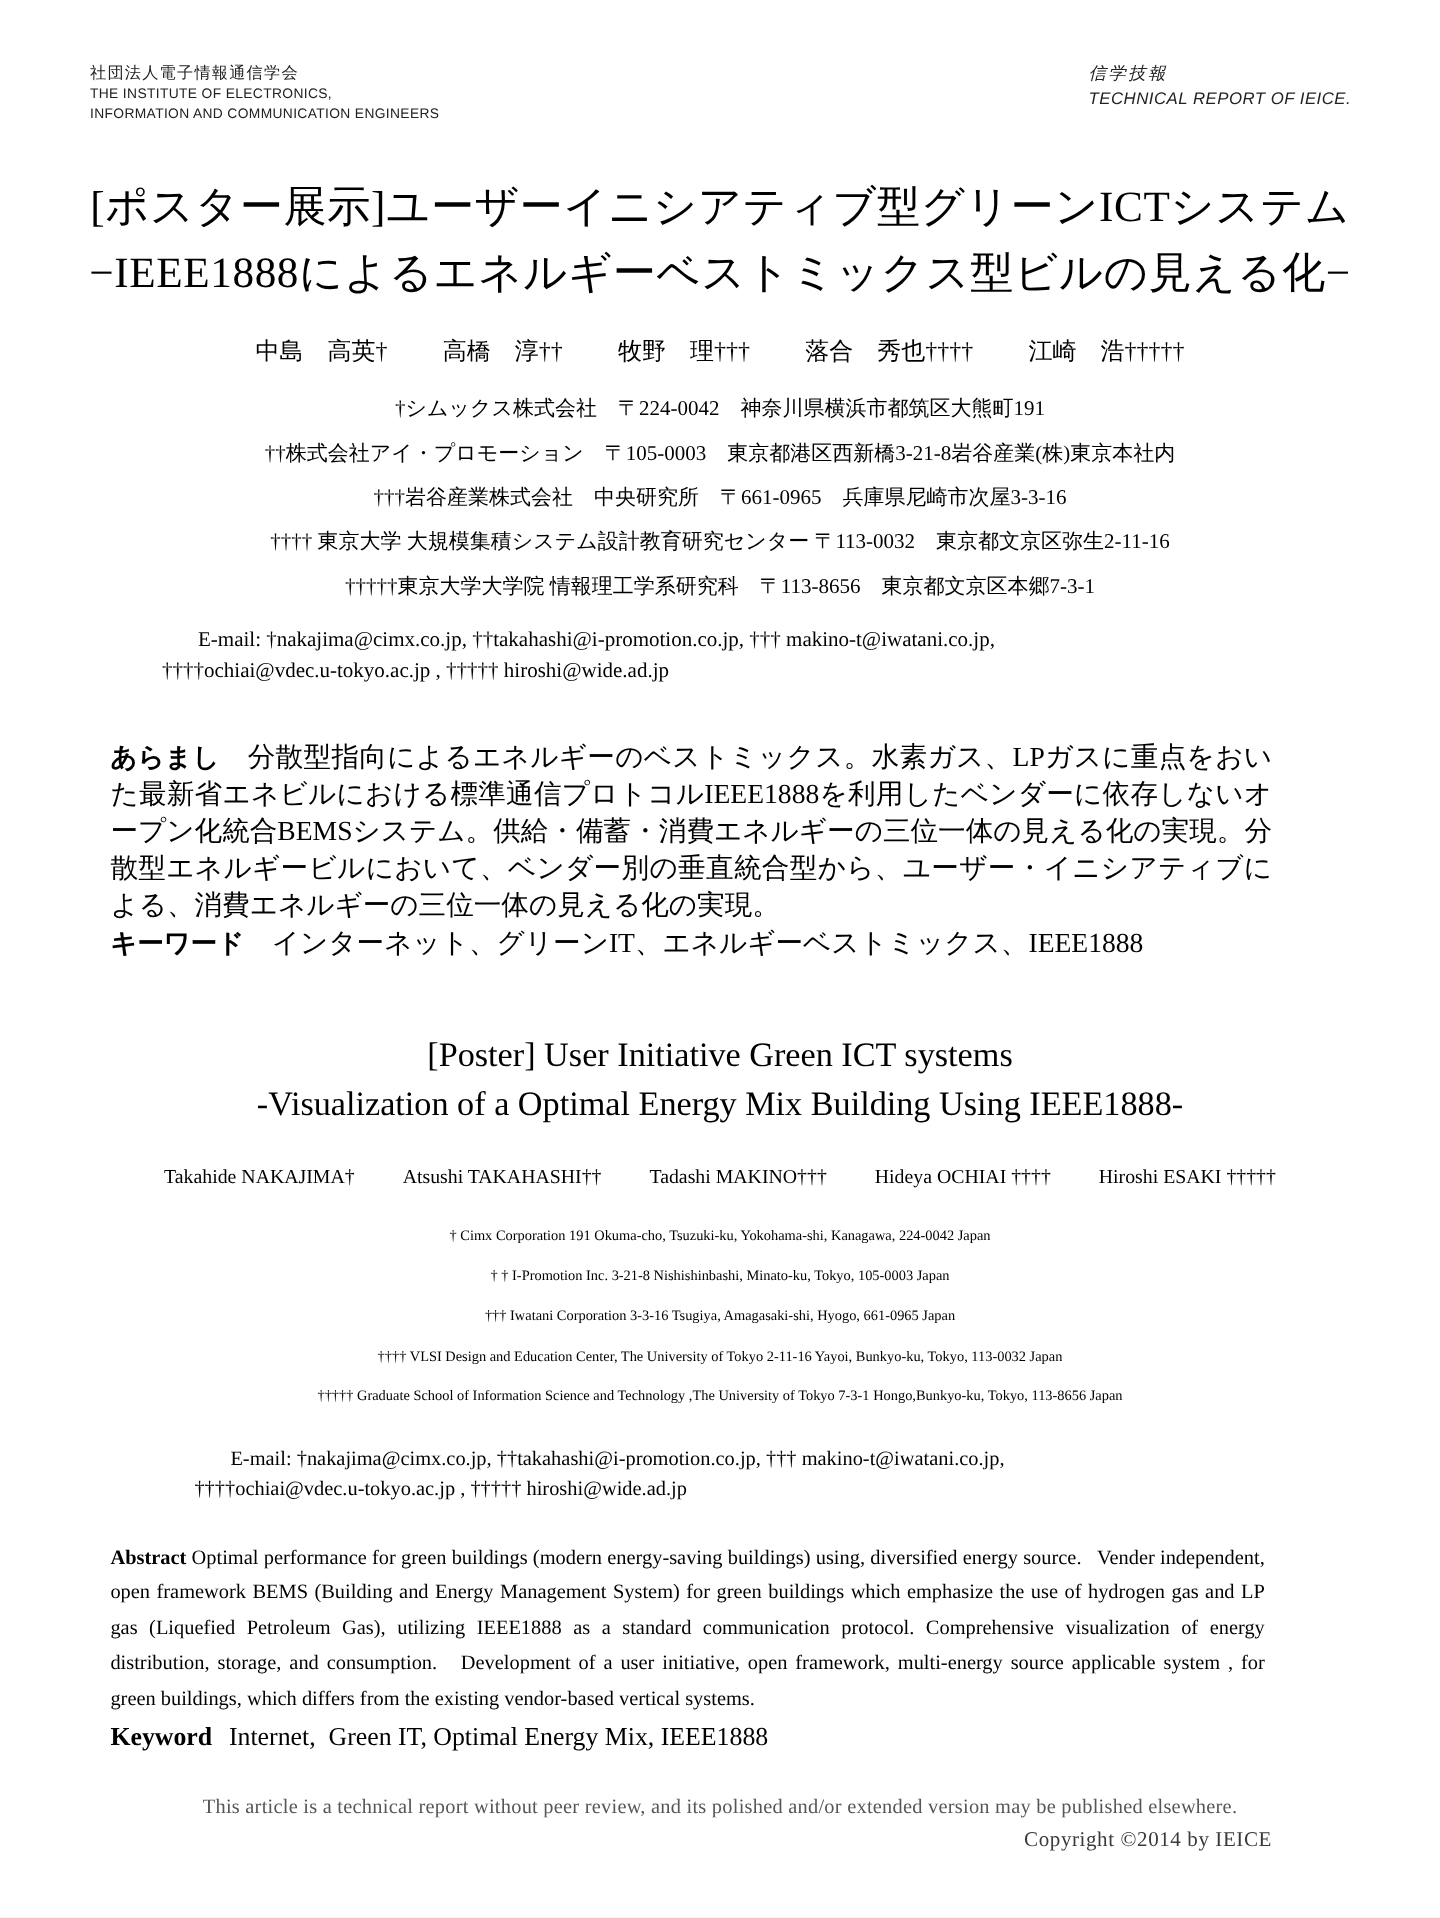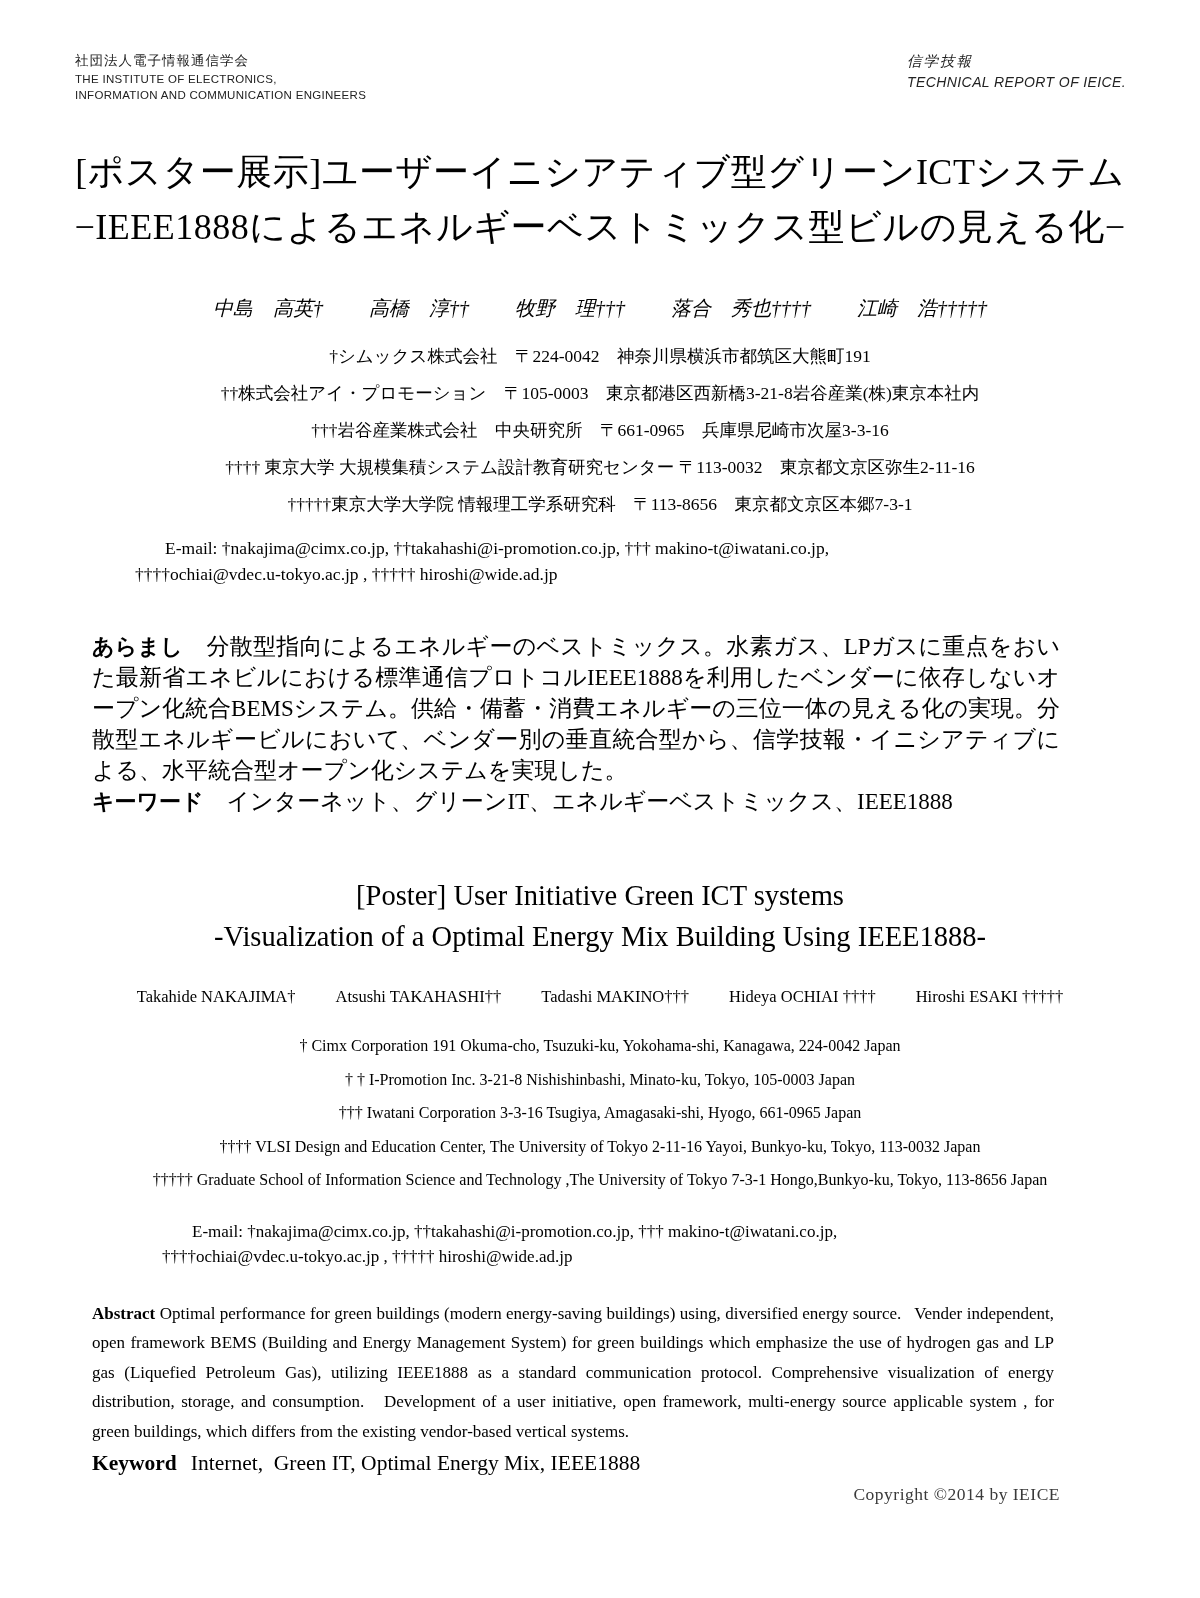--- a/index.html
+++ b/index.html
@@ -34,42 +34,41 @@
     font-weight: normal;
     font-size: 36px;
     line-height: 1.52;
     letter-spacing: 0.5px;
   }
   
   .authors-row {
     display: flex;
     justify-content: center;
     column-gap: 46px;
-    margin-top: 40px;
+    margin-top: 24px;
     font-size: 20px;
-    font-style: italic;
   }
   .authors-row-en {
     display: flex;
     justify-content: center;
     column-gap: 40px;
     margin-top: 30px;
     font-size: 16.5px;
   }
   
   .affil-list { margin-top: 16px; }
   .affil-list .affil-line {
     text-align: center;
     font-size: 17.5px;
     line-height: 37px;
   }
   .affil-list-en { margin-top: 22px; }
   .affil-list-en .affil-line {
     text-align: center;
-    font-size: 16px;
+    font-size: 12px;
     line-height: 33.5px;
   }
   
   .email-block { margin: 12px 0 0 135px; font-size: 17.5px; line-height: 26px; }
   .email-block .indent-first { padding-left: 30px; }
   .email-block-en { margin: 22px 0 0 162px; font-size: 17px; line-height: 25px; }
   .email-block-en .indent-first { padding-left: 30px; }
   
   .abstract-ja {
     margin: 44px 140px 0 92px;
@@ -151,21 +150,21 @@
     <div class="affil-line">†††岩谷産業株式会社　中央研究所　〒661-0965　兵庫県尼崎市次屋3-3-16</div>
     <div class="affil-line">†††† 東京大学 大規模集積システム設計教育研究センター 〒113-0032　東京都文京区弥生2-11-16</div>
     <div class="affil-line">†††††東京大学大学院 情報理工学系研究科　〒113-8656　東京都文京区本郷7-3-1</div>
   </div>
 
   <div class="email-block">
     <div class="indent-first">E-mail:  †nakajima@cimx.co.jp, ††takahashi@i-promotion.co.jp,  ††† makino-t@iwatani.co.jp,</div>
     <div>††††ochiai@vdec.u-tokyo.ac.jp , ††††† hiroshi@wide.ad.jp</div>
   </div>
 
-  <div class="abstract-ja"><span class="abs-label">あらまし</span><span class="gap-sp">　分散型指向によるエネルギーのベストミックス。水素ガス、LPガスに重点をおいた最新省エネビルにおける標準通信プロトコルIEEE1888を利用したベンダーに依存しないオープン化統合BEMSシステム。供給・備蓄・消費エネルギーの三位一体の見える化の実現。分散型エネルギービルにおいて、ベンダー別の垂直統合型から、信学技報・イニシアティブによる、水平統合型オープン化システムを実現した。</span></div>
+  <div class="abstract-ja"><span class="abs-label">あらまし</span><span class="gap-sp">　分散型指向によるエネルギーのベストミックス。水素ガス、LPガスに重点をおいた最新省エネビルにおける標準通信プロトコルIEEE1888を利用したベンダーに依存しないオープン化統合BEMSシステム。供給・備蓄・消費エネルギーの三位一体の見える化の実現。分散型エネルギービルにおいて、ベンダー別の垂直統合型から、ユーザー・イニシアティブによる、消費エネルギーの三位一体の見える化の実現。</span></div>
   <div class="kw-line-ja"><span class="kw-label">キーワード</span><span class="gap-sp">　インターネット、グリーンIT、エネルギーベストミックス、IEEE1888</span></div>
 
   <h2 class="title-en">
     <span>[Poster] User Initiative Green ICT systems</span><br>
     <span>-Visualization of a Optimal Energy Mix Building Using IEEE1888-</span>
   </h2>
 
   <div class="authors-row-en">
     <span>Takahide NAKAJIMA†</span>
     <span>Atsushi TAKAHASHI††</span>
@@ -183,15 +182,16 @@
   </div>
 
   <div class="email-block-en">
     <div class="indent-first">E-mail:  †nakajima@cimx.co.jp, ††takahashi@i-promotion.co.jp,  ††† makino-t@iwatani.co.jp,</div>
     <div>††††ochiai@vdec.u-tokyo.ac.jp , ††††† hiroshi@wide.ad.jp</div>
   </div>
 
   <div class="abstract-en"><span class="abs-label">Abstract</span><span class="gap-sp"> Optimal performance for green buildings (modern energy-saving buildings) using, diversified energy source.   Vender independent, open framework BEMS (Building and Energy Management System) for green buildings which emphasize the use of hydrogen gas and LP gas (Liquefied Petroleum Gas), utilizing IEEE1888 as a standard communication protocol. Comprehensive visualization of energy distribution, storage, and consumption.   Development of a user initiative, open framework, multi-energy source applicable system , for green buildings, which differs from the existing vendor-based vertical systems.</span></div>
   <div class="kw-line-en"><span class="kw-label">Keyword</span><span class="gap-sp">Internet,  Green IT, Optimal Energy Mix, IEEE1888</span></div>
 
+  <div class="footer-notice">This article is a technical report without peer review, and its polished and/or extended version may be published elsewhere.</div>
   <div class="footer-copyright">Copyright ©2014  by  IEICE</div>
 
 </div>
 
 </body></html>

